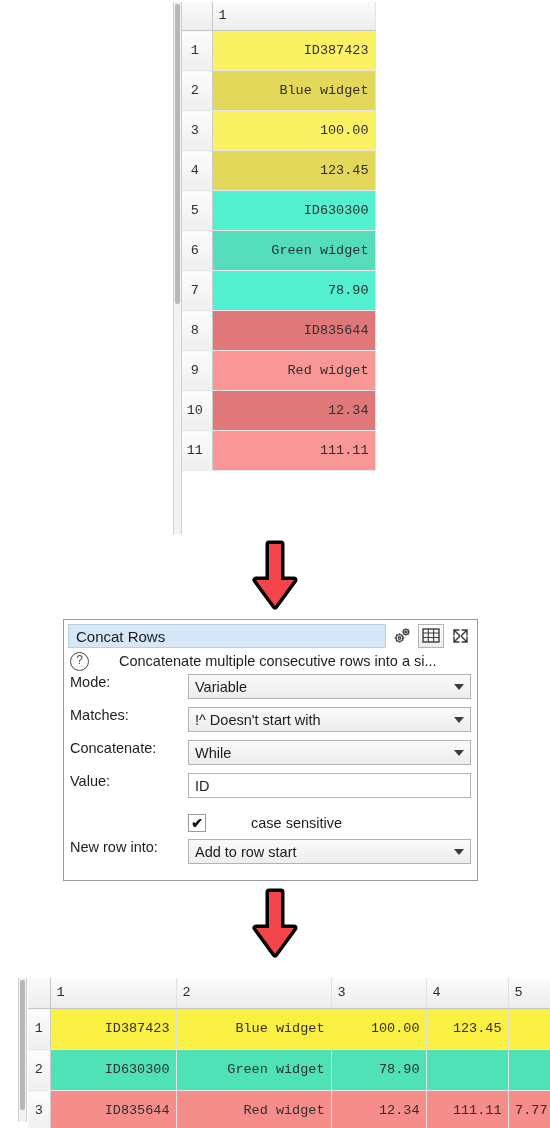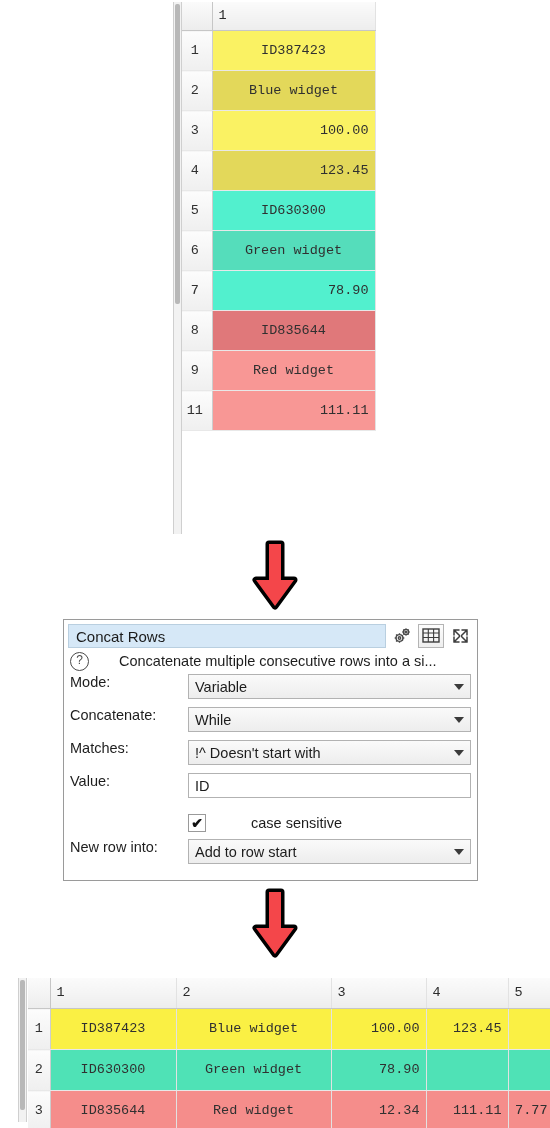--- a/index.html
+++ b/index.html
@@ -63,21 +63,21 @@
     background: linear-gradient(#fcfcfc, #efefef);
     border-right: 1px solid #cdcdcd !important;
     text-align: center;
     color: #333;
   }
   .corner {
     background: linear-gradient(#fbfbfb, #ebebeb);
     border-right: 1px solid #c6c6c6 !important;
   }
   .num { text-align: right; }
-  .txt { text-align: center; }
+  .txt { text-align: right; }
 
   
   #input-grid {
     left: 178px;
     top: 2px;
     width: 200px;
     height: 532px;
   }
   #input-grid .vscroll-rail { left: -5px; }
   #input-grid table.grid { width: 197px; }
@@ -323,20 +323,24 @@
         </tr>
         <tr>
           <td class="rowhdr">8</td>
           <td class="txt" style="background: rgb(224, 120, 122);">ID835644</td>
         </tr>
         <tr>
           <td class="rowhdr">9</td>
           <td class="txt" style="background: rgb(248, 151, 149);">Red widget</td>
         </tr>
         <tr>
+          <td class="rowhdr">10</td>
+          <td class="num" style="background: rgb(224, 120, 122);">12.34</td>
+        </tr>
+        <tr>
           <td class="rowhdr">11</td>
           <td class="num" style="background: rgb(248, 151, 149);">111.11</td>
         </tr>
       </tbody>
   </table>
   <div class="crop-edge"></div>
 </div>
 
 <div class="arrow" id="arrow-top">
   <svg viewBox="0 0 56 72" width="56" height="72" aria-hidden="true">
@@ -390,31 +394,31 @@
 
   <div class="frow">
     <div class="flabel">Mode:</div>
     <div class="combo">
       <span class="cv">Variable</span>
       <span class="caret"></span>
     </div>
   </div>
 
   <div class="frow">
+    <div class="flabel">Matches:</div>
+    <div class="combo">
+      <span class="cv">!^  Doesn't start with</span>
+      <span class="caret"></span>
+    </div>
+  </div>
+
+  <div class="frow">
     <div class="flabel">Concatenate:</div>
     <div class="combo">
       <span class="cv">While</span>
-      <span class="caret"></span>
-    </div>
-  </div>
-
-  <div class="frow">
-    <div class="flabel">Matches:</div>
-    <div class="combo">
-      <span class="cv">!^  Doesn't start with</span>
       <span class="caret"></span>
     </div>
   </div>
 
   <div class="frow">
     <div class="flabel">Value:</div>
     <div class="textinput">ID</div>
   </div>
 
   <div class="checkrow">

